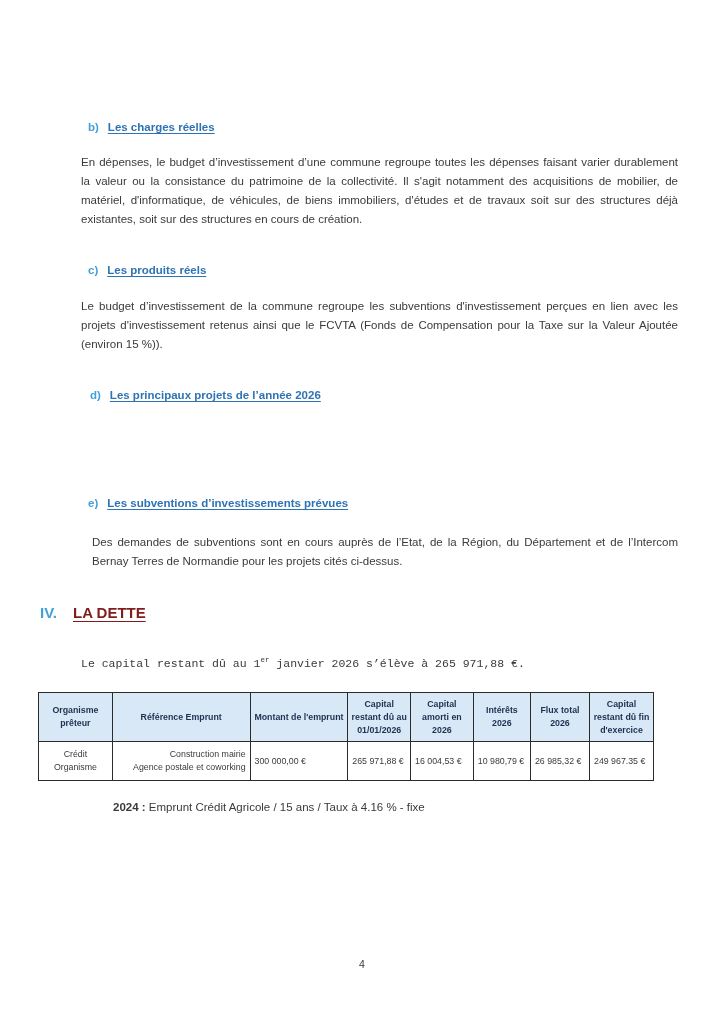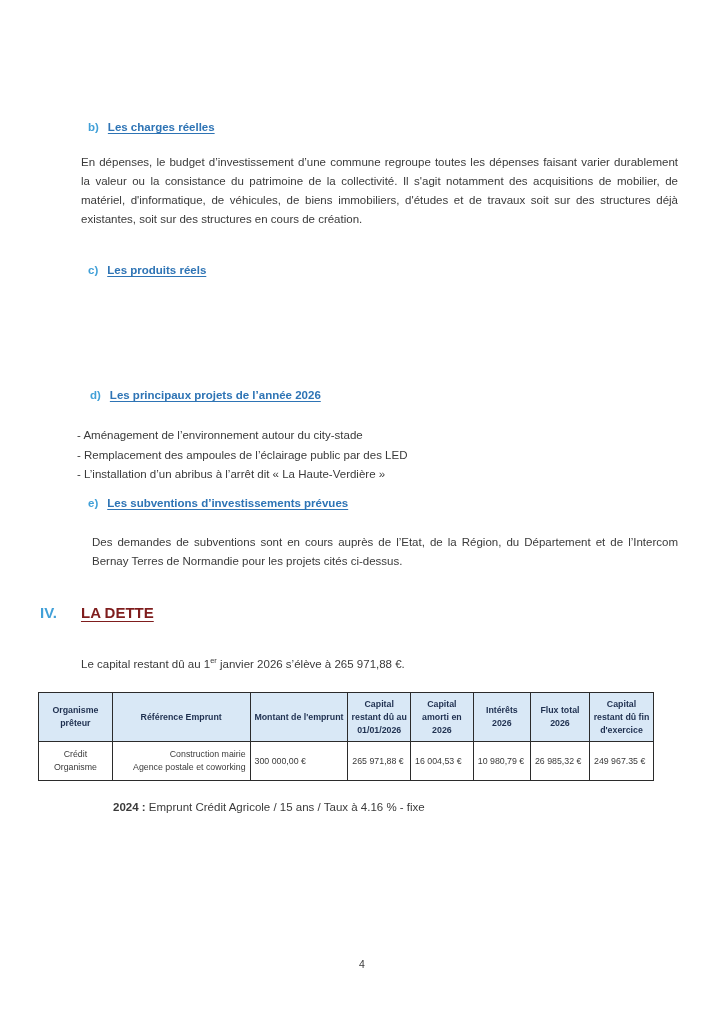--- a/index.html
+++ b/index.html
@@ -15,23 +15,23 @@
   .abs{position:absolute;}
   
   .sec-heading{font-size:11.5px;font-weight:bold;white-space:nowrap;}
   .sec-letter{color:#41A0D8;margin-right:9px;font-weight:bold;}
   .sec-title{color:#2E74B5;text-decoration:underline;text-underline-offset:2px;font-weight:bold;}
   
   .para{font-size:11.5px;line-height:19px;text-align:justify;color:#3a3a3a;}
   .list{font-size:11.5px;line-height:19.5px;color:#3a3a3a;}
   
   .main-heading{font-size:15px;font-weight:bold;white-space:nowrap;}
-  .main-numeral{color:#41A0D8;margin-right:24px;}
+  .main-numeral{color:#41A0D8;margin-right:16px;}
   .main-title{color:#7f1d1d;text-decoration:underline;text-underline-offset:3px;}
-  .capital-line{font-size:11.5px;color:#3a3a3a;}
+  .capital-line{font-size:11.5px;color:#3a3a3a;font-family:Liberation Mono, monospace;}
   .capital-line sup{font-size:7.5px;}
   
   table.loan{border-collapse:collapse;width:616px;table-layout:fixed;font-family:"Liberation Sans",sans-serif;}
   table.loan th, table.loan td{border:1px solid #2b2b2b;overflow:hidden;}
   table.loan th{
     background:#D9E8F6;color:#1F3050;font-weight:bold;
     font-size:8.8px;line-height:13px;text-align:center;vertical-align:middle;
     height:44px;padding:2px 3px;
   }
   table.loan td{
@@ -53,30 +53,26 @@
   <div class="abs sec-heading" style="left:88px;top:121px;">
     <span class="sec-letter">b)</span><span class="sec-title">Les charges réelles</span>
   </div>
 
   <div class="abs para" style="left:81px;top:153px;width:597px;">En dépenses, le budget d’investissement d’une commune regroupe toutes les dépenses faisant varier durablement la valeur ou la consistance du patrimoine de la collectivité. Il s'agit notamment des acquisitions de mobilier, de matériel, d'informatique, de véhicules, de biens immobiliers, d'études et de travaux soit sur des structures déjà existantes, soit sur des structures en cours de création.</div>
 
   <div class="abs sec-heading" style="left:88px;top:264px;">
     <span class="sec-letter">c)</span><span class="sec-title">Les produits réels</span>
   </div>
 
+  <div class="abs para" style="left:81px;top:297px;width:597px;">Le budget d’investissement de la commune regroupe les subventions d'investissement perçues en lien avec les projets d'investissement retenus ainsi que le FCVTA (Fonds de Compensation pour la Taxe sur la Valeur Ajoutée (environ 15 %)).</div>
 
   <div class="abs sec-heading" style="left:90px;top:389px;">
     <span class="sec-letter">d)</span><span class="sec-title">Les principaux projets de l’année 2026</span>
   </div>
 
-  <div class="abs list" style="left:77px;top:426px;width:600px;">
-    <div>- Aménagement de l’environnement autour du city-stade</div>
-    <div>- Remplacement des ampoules de l’éclairage public par des LED</div>
-    <div>- L’installation d’un abribus à l’arrêt dit « La Haute-Verdière »</div>
-  </div>
 
   <div class="abs sec-heading" style="left:88px;top:497px;">
     <span class="sec-letter">e)</span><span class="sec-title">Les subventions d’investissements prévues</span>
   </div>
 
   <div class="abs para" style="left:92px;top:533px;width:586px;">Des demandes de subventions sont en cours auprès de l’Etat, de la Région, du Département et de l’Intercom Bernay Terres de Normandie pour les projets cités ci-dessus.</div>
 
   <div class="abs main-heading" style="left:40px;top:604px;">
     <span class="main-numeral">IV.</span><span class="main-title">LA DETTE</span>
   </div>

